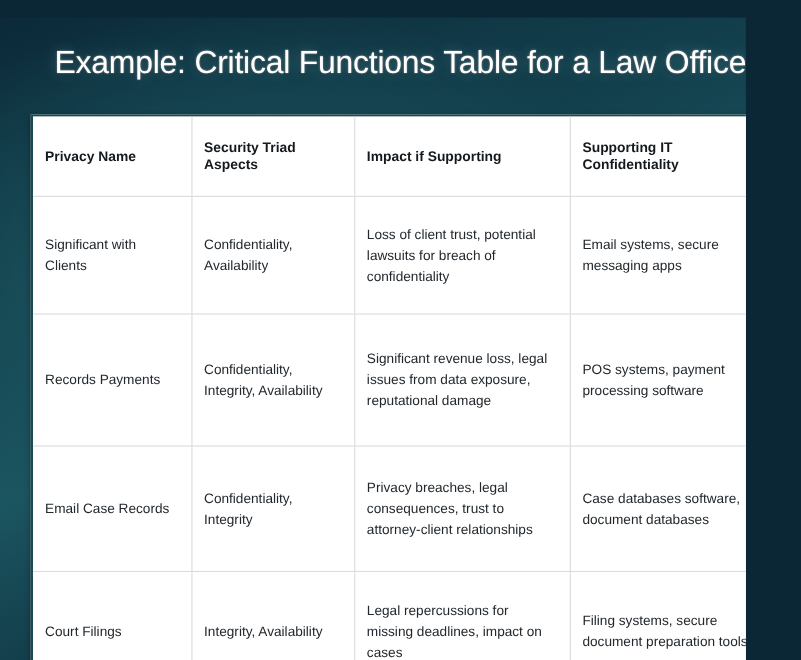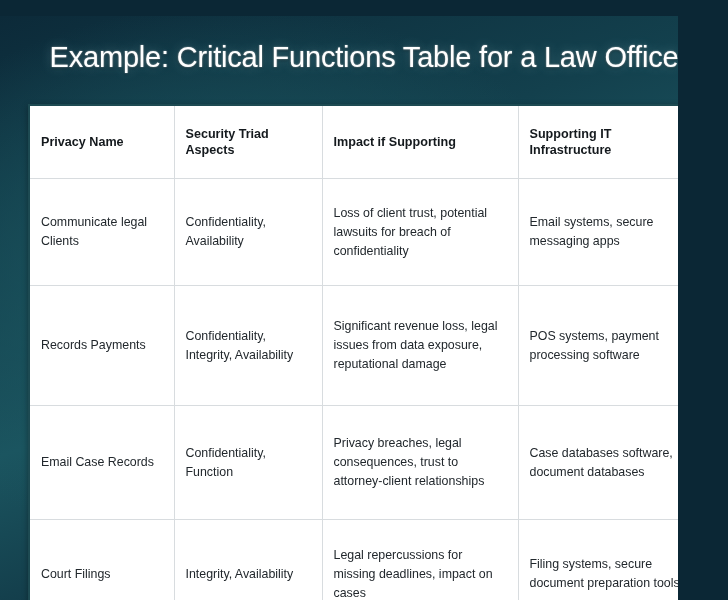--- a/index.html
+++ b/index.html
@@ -129,39 +129,39 @@
         <col class="c0">
           <col class="c1">
           <col class="c2">
           <col class="c3">
       </colgroup>
       <thead>
         <tr>
           <th>Privacy Name</th>
           <th>Security Triad Aspects</th>
           <th>Impact if Supporting</th>
-          <th>Supporting IT Infrastructure</th>
+          <th>Supporting IT Confidentiality</th>
         </tr>
       </thead>
       <tbody>
         <tr class="r0">
-          <td>Communicate legal Clients</td>
+          <td>Significant with Clients</td>
           <td>Confidentiality, Availability</td>
           <td>Loss of client trust, potential lawsuits for breach of confidentiality</td>
           <td>Email systems, secure messaging apps</td>
         </tr>
         <tr class="r1">
           <td>Records Payments</td>
           <td>Confidentiality, Integrity, Availability</td>
           <td>Significant revenue loss, legal issues from data exposure, reputational damage</td>
           <td>POS systems, payment processing software</td>
         </tr>
         <tr class="r2">
           <td>Email Case Records</td>
-          <td>Confidentiality, Function</td>
+          <td>Confidentiality, Integrity</td>
           <td>Privacy breaches, legal consequences, trust to attorney-client relationships</td>
           <td>Case databases software, document databases</td>
         </tr>
         <tr class="r3">
           <td>Court Filings</td>
           <td>Integrity, Availability</td>
           <td>Legal repercussions for missing deadlines, impact on cases</td>
           <td>Filing systems, secure document preparation tools</td>
         </tr>
 

